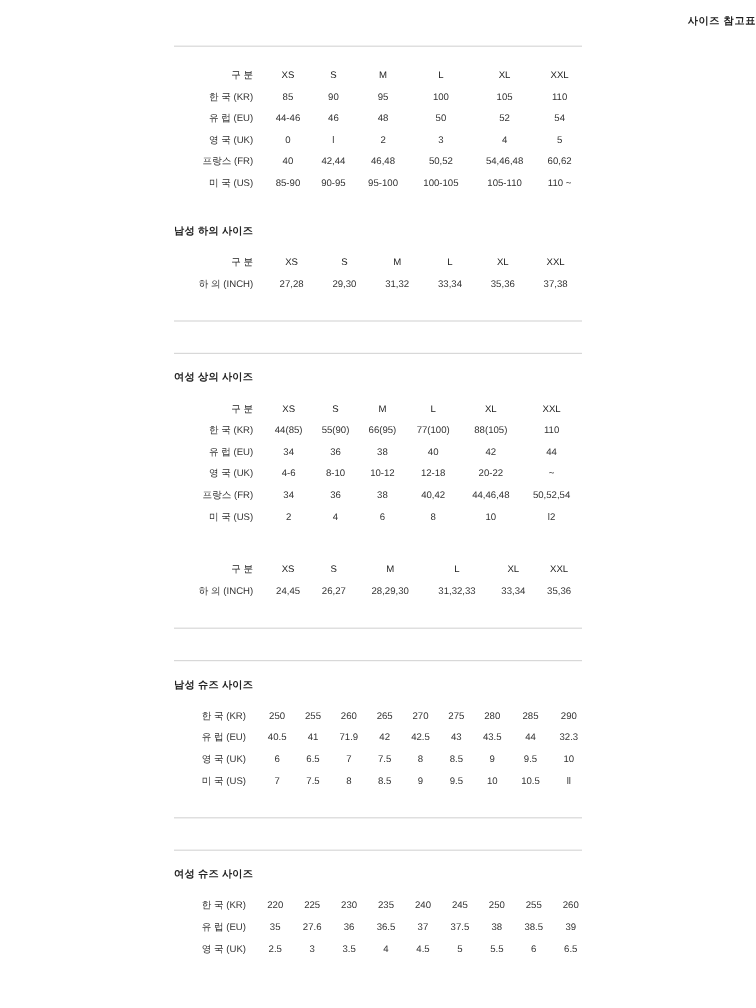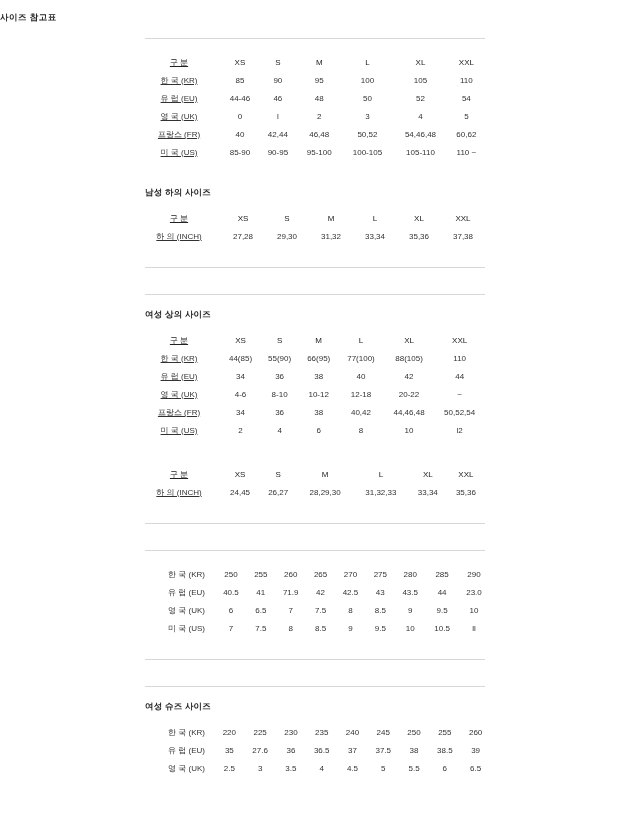--- a/index.html
+++ b/index.html
@@ -14,21 +14,21 @@
     font-family: "Liberation Sans", sans-serif;
     color: #2b2b2b;
     font-size: 9px;
   }
   .page {
     width: 630px;
     padding: 0;
     position: relative;
   }
   .doc-title {
-    text-align: left;
+    text-align: right;
     font-size: 8.5px;
     font-weight: bold;
     letter-spacing: 0.5px;
     color: #222;
     padding-top: 12px;
     padding-bottom: 14px;
   }
   .section {
     padding: 0 145px 0 145px;
   }
@@ -57,24 +57,24 @@
     font-size: 8px;
   }
   table.size th, table.size td {
     padding: 3.5px 2px;
     text-align: center;
     font-weight: normal;
     color: #333;
     white-space: nowrap;
   }
   table.size th.rowhead, table.size td.rowhead {
+    text-align: right;
     padding-right: 10px;
     width: 76px;
     color: #333;
-    text-decoration: underline;
   }
   table.size tr.header th {
     color: #222;
   }
   
   .shoes .block-title { margin-bottom: 10px; }
   table.shoes-table {
     width: 100%;
     border-collapse: collapse;
     font-size: 8px;
@@ -298,20 +298,21 @@
     </div>
   </div>
 
   <div class="rule"></div>
   <div class="spacer-lg"></div>
   <div class="rule"></div>
 
   <div class="wide-section shoes">
     <div class="wide-inner" style="width:345px;">
       <div class="block">
+        <div class="block-title">남성 슈즈 사이즈</div>
         <table class="shoes-table">
           <tbody>
               <tr>
             <td class="rowhead">한 국 (KR)</td>
             <td>250</td>
             <td>255</td>
             <td>260</td>
             <td>265</td>
             <td>270</td>
             <td>275</td>
@@ -322,21 +323,21 @@
           <tr>
             <td class="rowhead">유 럽 (EU)</td>
             <td>40.5</td>
             <td>41</td>
             <td>71.9</td>
             <td>42</td>
             <td>42.5</td>
             <td>43</td>
             <td>43.5</td>
             <td>44</td>
-            <td>23.0</td>
+            <td>32.3</td>
           </tr>
           <tr>
             <td class="rowhead">영 국 (UK)</td>
             <td>6</td>
             <td>6.5</td>
             <td>7</td>
             <td>7.5</td>
             <td>8</td>
             <td>8.5</td>
             <td>9</td>

